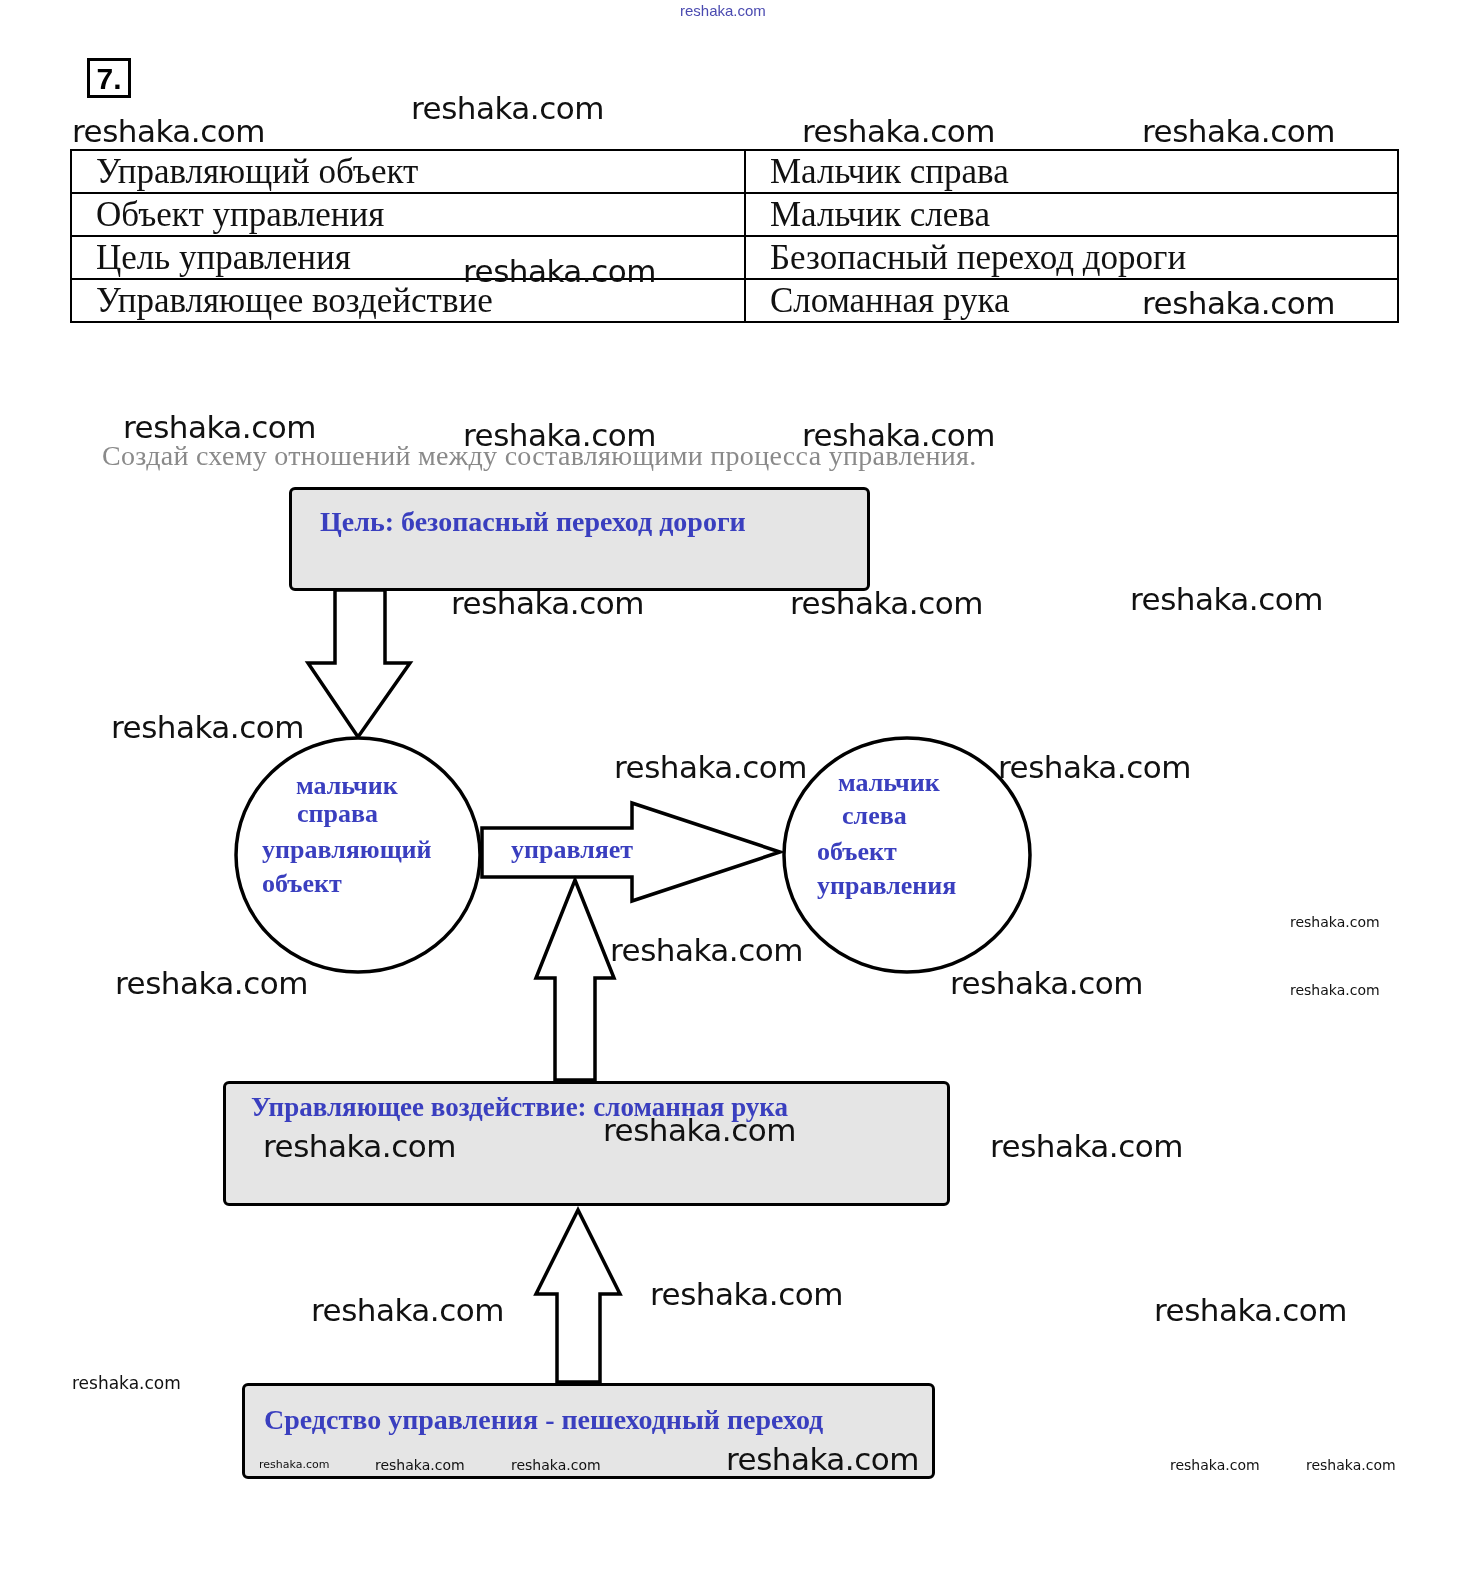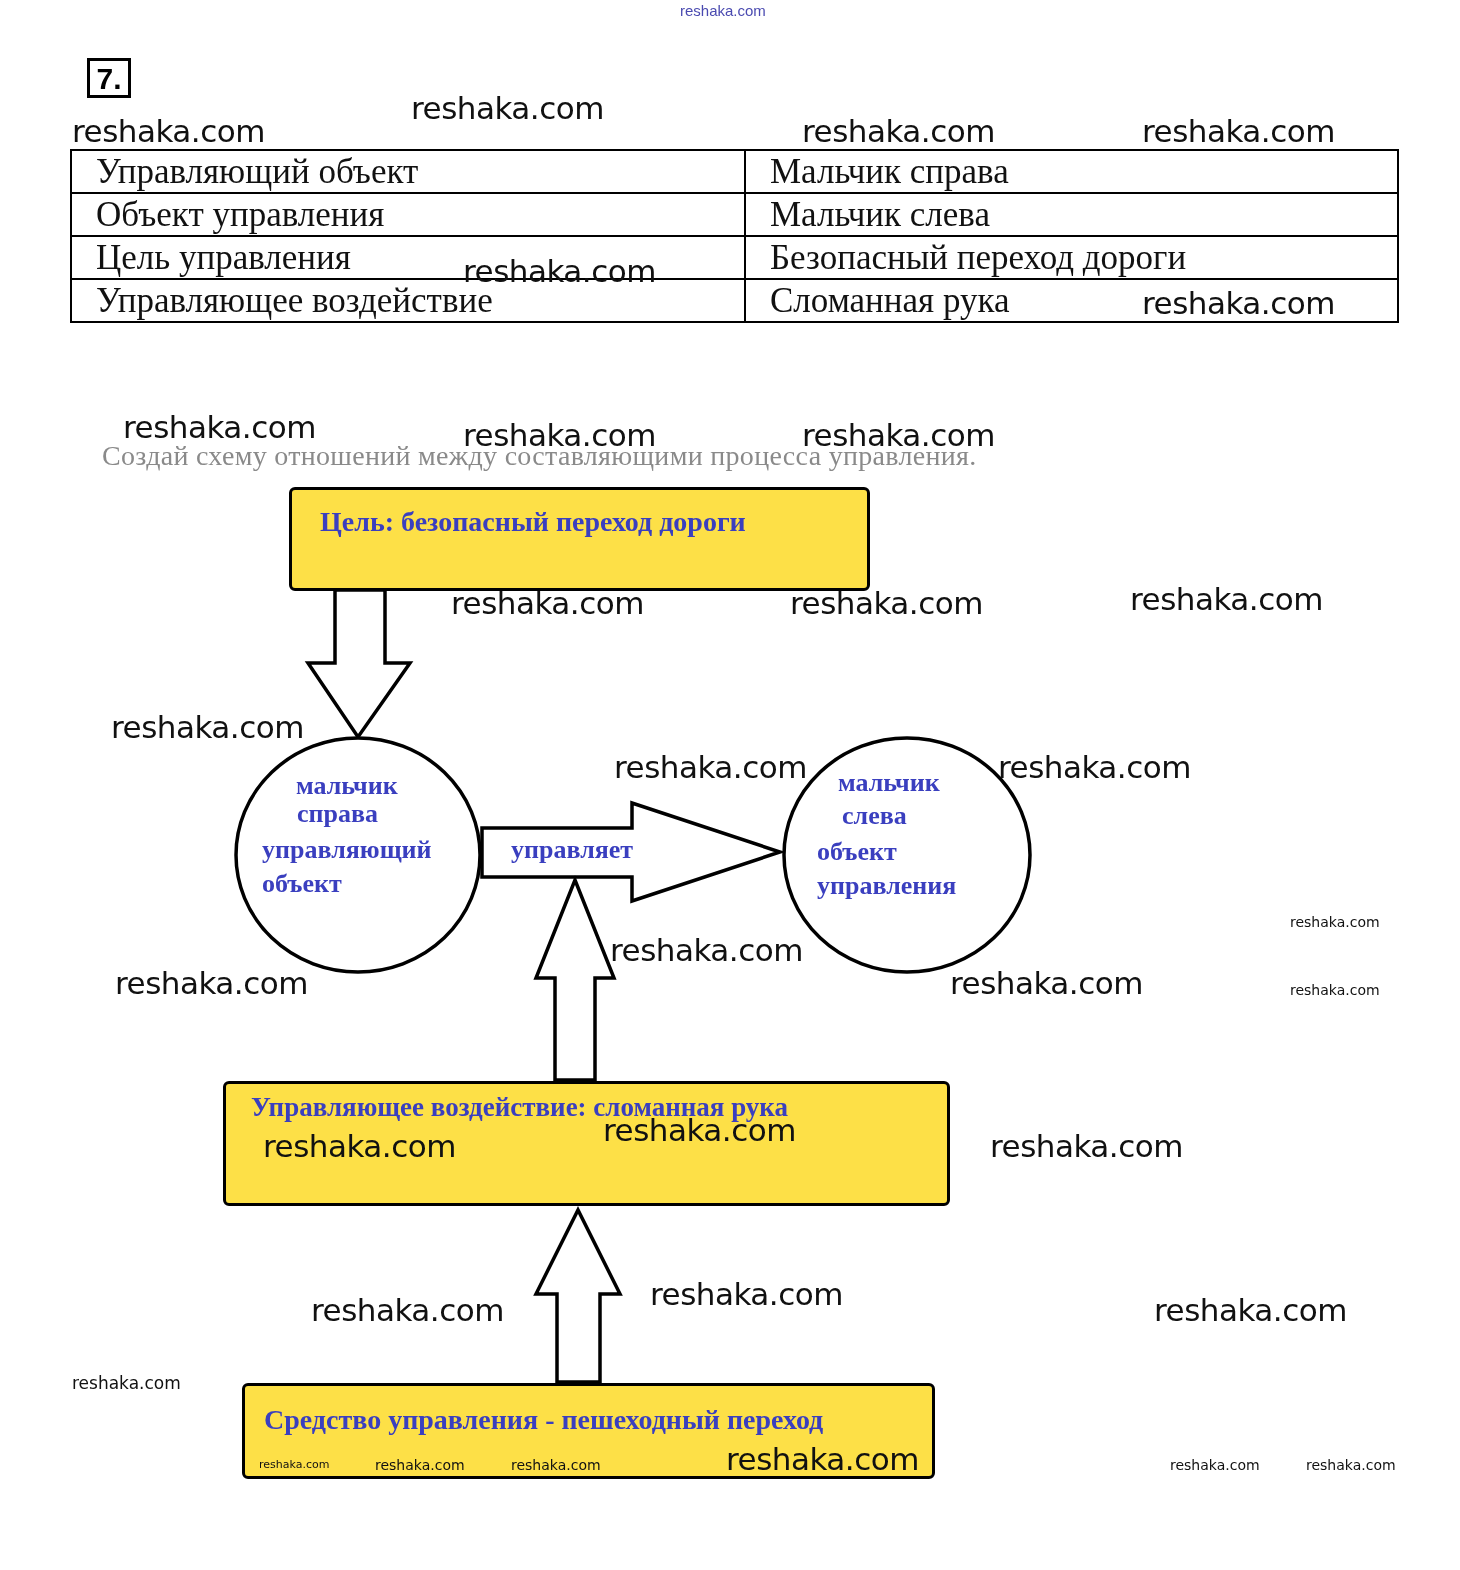--- a/index.html
+++ b/index.html
@@ -8,21 +8,21 @@
   .wm-lg { font-size: 31px; letter-spacing: -0.5px; }
   .wm-sm { font-size: 14px; }
   .wm-xs { font-size: 11px; }
   .wm-top { font-size: 15px; color: #4a4ab0; font-family: "Liberation Sans", sans-serif; }
   .task-num { position: absolute; left: 87px; top: 58px; width: 44px; height: 40px; border: 3px solid #000; box-sizing: border-box;
     font-family: "Liberation Sans", sans-serif; font-weight: bold; font-size: 30px; line-height: 36px; text-align: center; }
   table.tbl { position: absolute; left: 70px; top: 149px; width: 1329px; border-collapse: collapse; }
   table.tbl td { border: 2.5px solid #000; height: 41px; padding: 0 0 0 24px; font-size: 35px; line-height: 40px; color: #111; vertical-align: middle; }
   table.tbl td.c1 { width: 648px; }
   .prompt { position: absolute; left: 102px; top: 440px; font-size: 28px; color: #8a8a8a; white-space: nowrap; letter-spacing: 0.3px; text-align: center; }
-  .box { position: absolute; border: 3px solid #000; border-radius: 6px; box-sizing: border-box; background: #fde047; }
+  .box { position: absolute; border: 3px solid #000; border-radius: 6px; box-sizing: border-box; background: #e5e5e5; }
   .blue { color: #3a3fbf; font-weight: bold; font-family: "Liberation Serif", serif; white-space: nowrap; position: absolute; }
   .circ-txt { position: absolute; color: #3a3fbf; font-weight: bold; font-size: 26px; line-height: 34px; white-space: nowrap; }
   svg.diagram { position: absolute; left: 0; top: 0; }
 </style>
 </head>
 <body>
 
 <div class="wm wm-top" style="left:680px; top:3px;">reshaka.com</div>
 
 <div class="task-num">7.</div>

